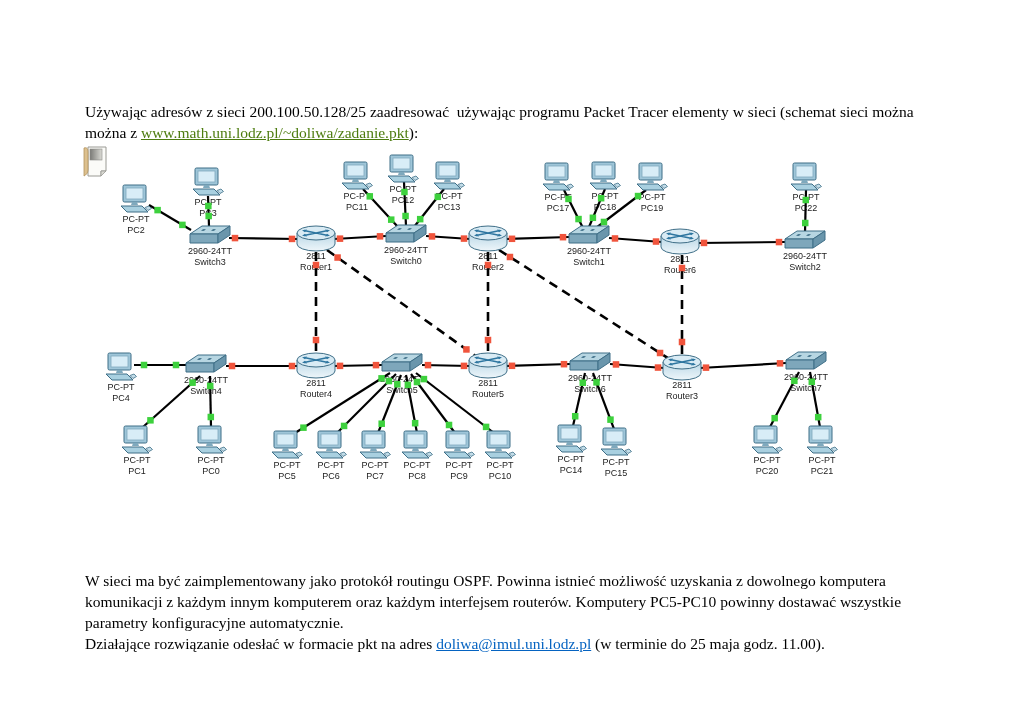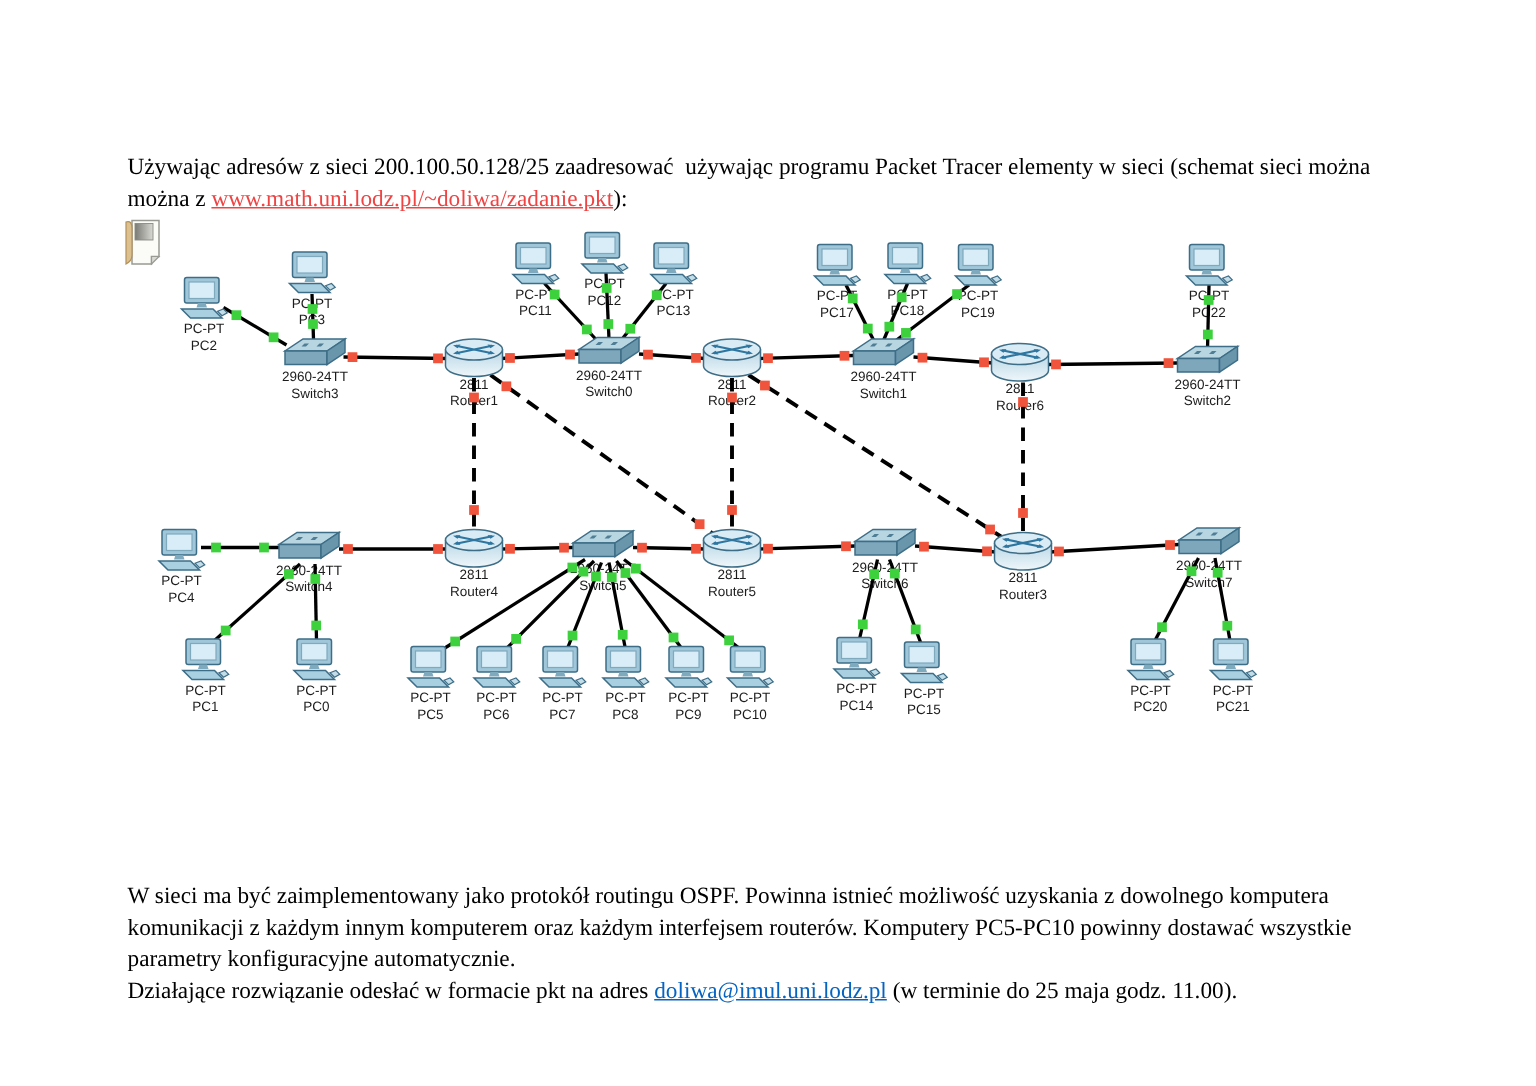--- a/index.html
+++ b/index.html
@@ -7,33 +7,33 @@
     width:1024px;height:724px;position:relative;background:#ffffff;
     font-family:"Liberation Serif",serif;overflow:hidden;
   }
   .para{
     position:absolute;left:85px;width:852px;color:#000;
     font-size:15.5px;line-height:21px;
   }
   .para span{white-space:pre-wrap;}
   .para a{text-decoration:underline;cursor:pointer;white-space:pre-wrap;}
   #intro{top:85px;}
-  #outro{top:571px;}
+  #outro{top:554px;}
   #net-svg{position:absolute;left:0;top:0;}
   .lbl{
     font-family:"Liberation Sans",sans-serif;font-size:9px;fill:#1c1c1c;
     text-anchor:middle;
   }
   line.eth{stroke:#000;stroke-width:2.2;}
   line.serial{stroke:#000;stroke-width:2.6;stroke-dasharray:9 6;}
 </style>
 </head>
 <body>
 
-<p class="para" id="intro"><span>Używając adresów z sieci 200.100.50.128/25 zaadresować  używając programu Packet Tracer elementy w sieci (schemat sieci można</span><br><span>można z </span><a style="color: #ef4444;">www.math.uni.lodz.pl/~doliwa/zadanie.pkt</a><span>):</span></p>
+<p class="para" id="intro"><span>Używając adresów z sieci 200.100.50.128/25 zaadresować  używając programu Packet Tracer elementy w sieci (schemat sieci można</span><br><span>można z </span><a style="color: #4d7c0f;">www.math.uni.lodz.pl/~doliwa/zadanie.pkt</a><span>):</span></p>
 
 <svg id="net-svg" width="1024" height="724" viewBox="0 0 1024 724" xmlns="http://www.w3.org/2000/svg">
   <defs>
     <linearGradient id="gr-router" x1="0" y1="0" x2="0" y2="1">
       <stop offset="0" stop-color="#b9d7e6"></stop>
       <stop offset="1" stop-color="#eef6fa"></stop>
     </linearGradient>
     <linearGradient id="gr-note" x1="0" y1="0" x2="1" y2="0">
       <stop offset="0" stop-color="#7a7a76"></stop>
       <stop offset="1" stop-color="#dadad4"></stop>

